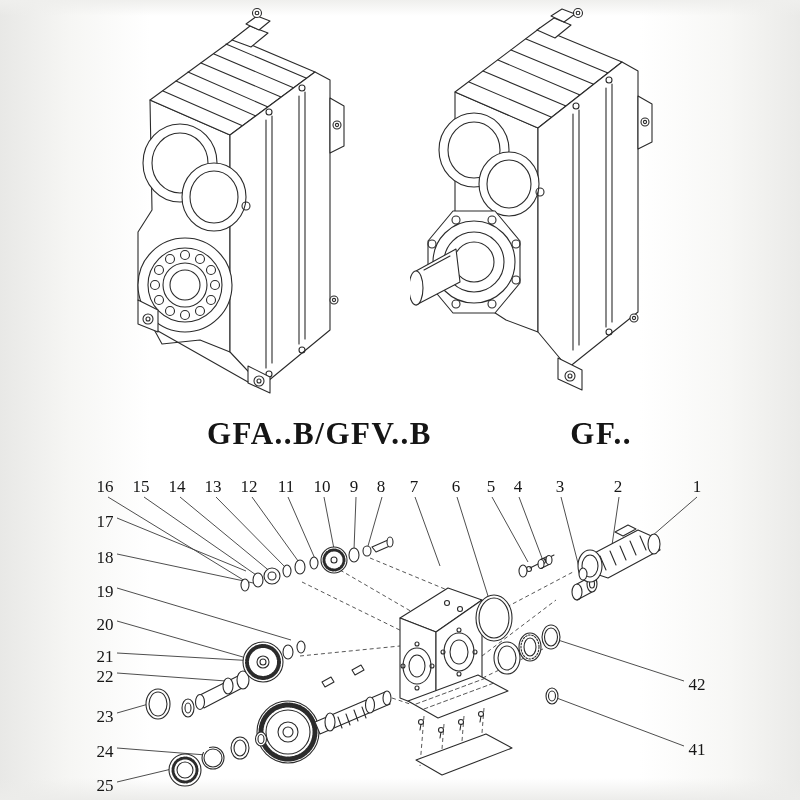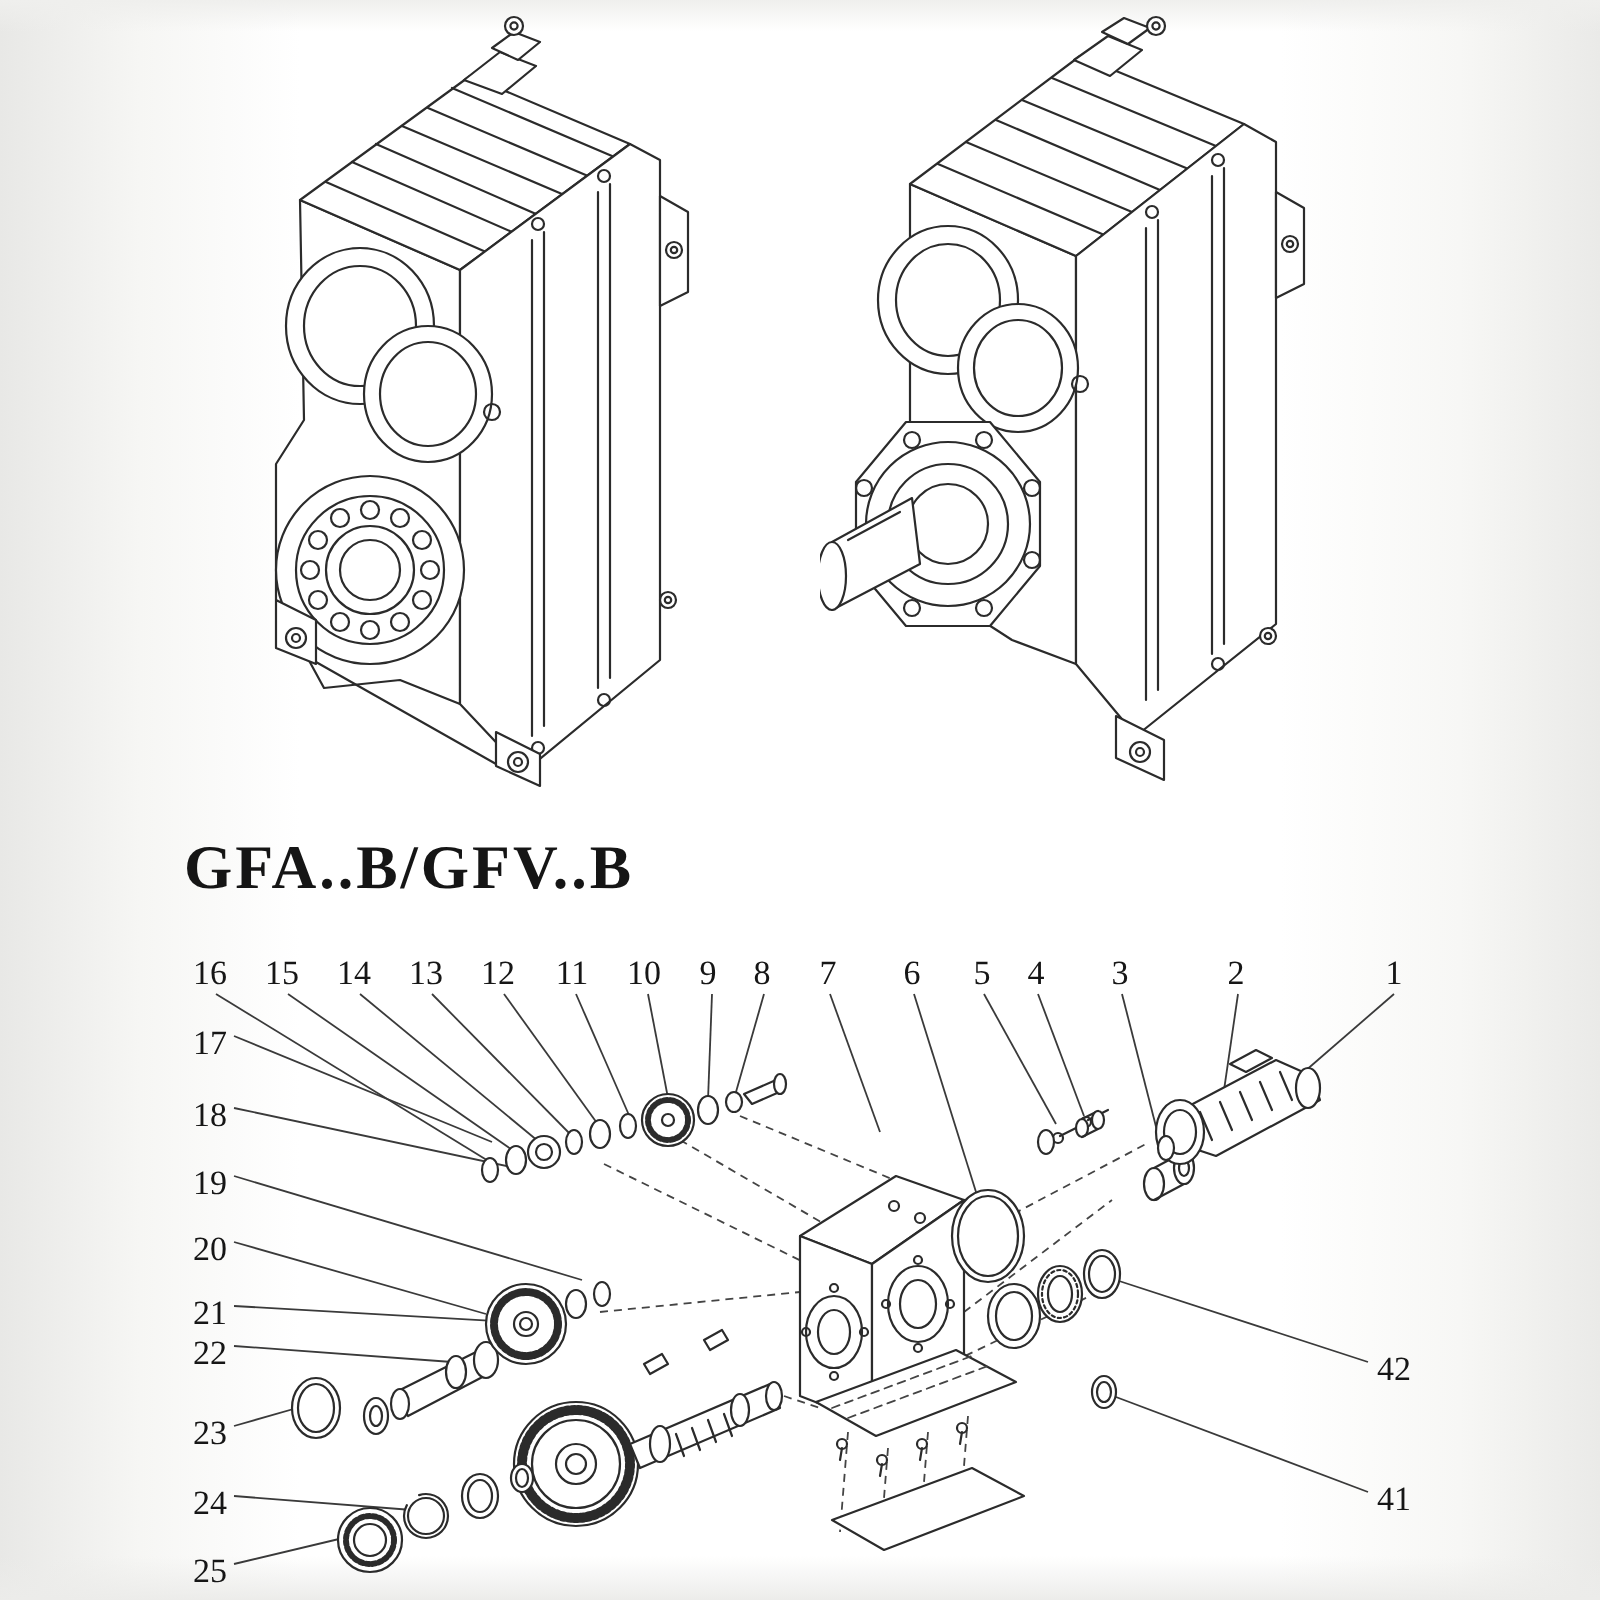--- a/index.html
+++ b/index.html
@@ -6,21 +6,21 @@
   .page{
     position:relative;width:800px;height:800px;overflow:hidden;
     background-image:
       linear-gradient(180deg,#efefed 0px, rgba(255,255,255,0) 16px, rgba(255,255,255,0) 778px, #ececea 800px),
       linear-gradient(90deg,#e8e8e6 0px,#f6f6f4 70px,#ffffff 150px,#ffffff 640px,#f7f7f5 730px,#eaeae8 800px);
     font-family:"Liberation Serif","DejaVu Serif",serif;
   }
   .drawing{position:absolute;}
   .label{
     position:absolute;font-weight:bold;font-size:31px;color:#151515;
-    letter-spacing:1.5px;text-align:left;
+    letter-spacing:1.5px;text-align:right;
     font-family:"Liberation Serif","DejaVu Serif",serif;
   }
   .label-left{left:92px;top:416px;width:340px;}
   .label-right{left:452px;top:416px;width:180px;}
   svg .ln{stroke:#2b2b2b;fill:none;stroke-width:1.1;stroke-linejoin:round;stroke-linecap:round;}
   svg .fw{fill:#ffffff;}
   svg .dash{stroke-dasharray:4 3;stroke-width:0.9;stroke:#444;}
   svg .teeth{stroke-dasharray:1.6 1.6;}
   svg .leader{stroke:#3a3a3a;stroke-width:0.9;fill:none;}
   svg text.callout{font-family:"Liberation Serif","DejaVu Serif",serif;font-size:17px;fill:#161616;text-anchor:middle;}
@@ -161,20 +161,21 @@
 
       <path class="fw" d="M148,358 L172,370 L172,390 L148,379 Z"></path>
       <circle class="fw" cx="160" cy="376" r="5"></circle>
         <circle cx="160" cy="376" r="2"></circle>
       <circle class="fw" cx="224" cy="318" r="4"></circle>
         <circle cx="224" cy="318" r="1.6"></circle>
     </g>
   </svg>
 
   <div class="label label-left">GFA..B/GFV..B</div>
+  <div class="label label-right">GF..</div>
 
   <svg class="drawing" style="left:0;top:470px;" width="800" height="330" viewBox="0 0 800 330">
 
     <g class="leader">
       <line x1="108" y1="27" x2="245" y2="111"></line>
       <line x1="144" y1="27" x2="259" y2="107"></line>
       <line x1="180" y1="27" x2="272" y2="103"></line>
       <line x1="216" y1="27" x2="287" y2="99"></line>
       <line x1="252" y1="27" x2="301" y2="95"></line>
       <line x1="288" y1="27" x2="316" y2="91"></line>

